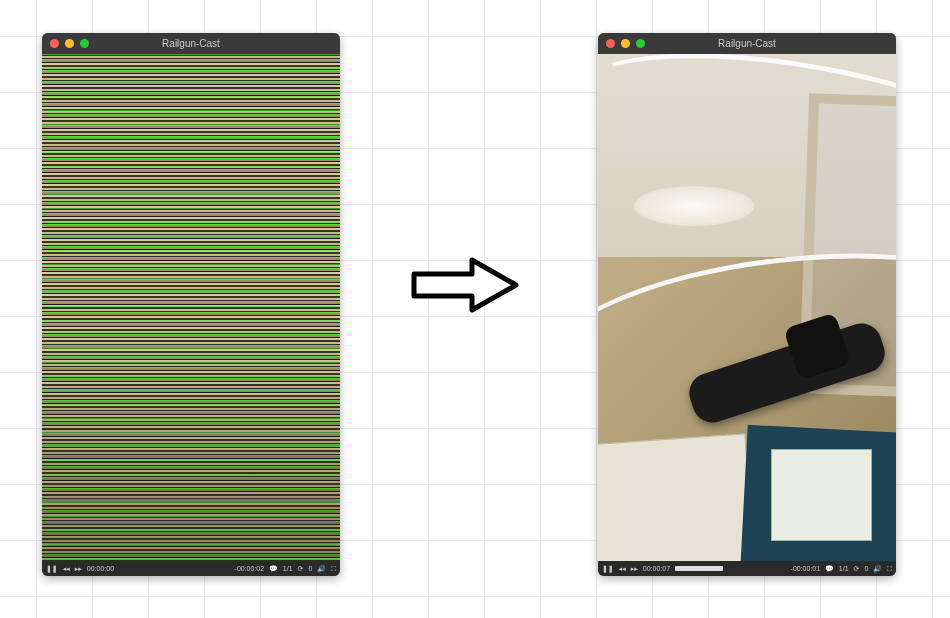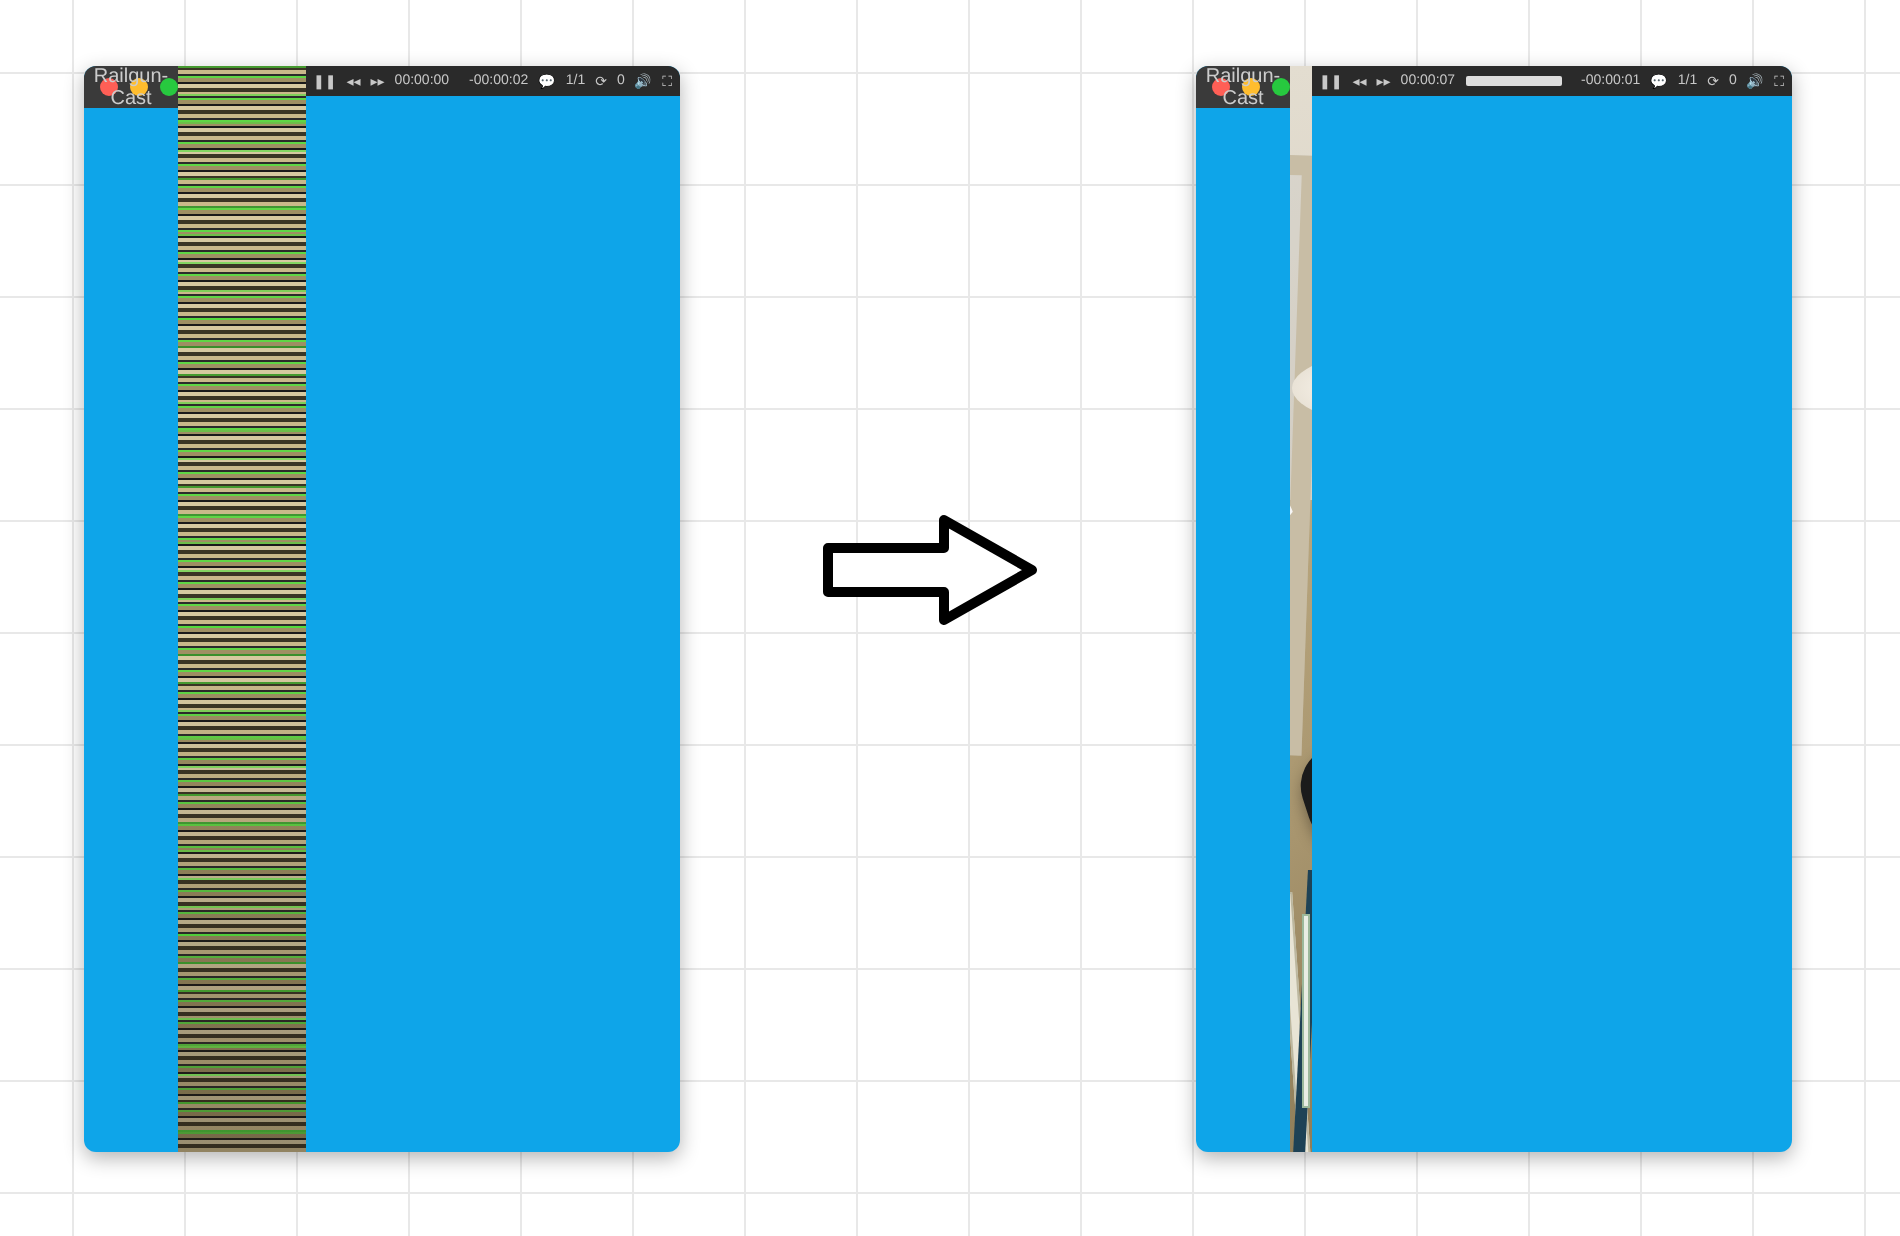--- a/index.html
+++ b/index.html
@@ -20,23 +20,23 @@
     background-size: 56px 56px;
     background-position: -20px -20px;
   }
   .window {
     position: absolute;
     width: 298px;
     height: 543px;
     border-radius: 6px;
     overflow: hidden;
     box-shadow: 0 3px 10px rgba(0,0,0,0.3);
-    background: #0ea5e9;
-    display: flex;
-    flex-direction: row;
+    background: #a16207;
+    display: flex;
+    flex-direction: column;
   }
   .titlebar {
     height: 21px;
     background: #3a3a3a;
     display: flex;
     align-items: center;
     position: relative;
     flex-shrink: 0;
   }
   .traffic {

